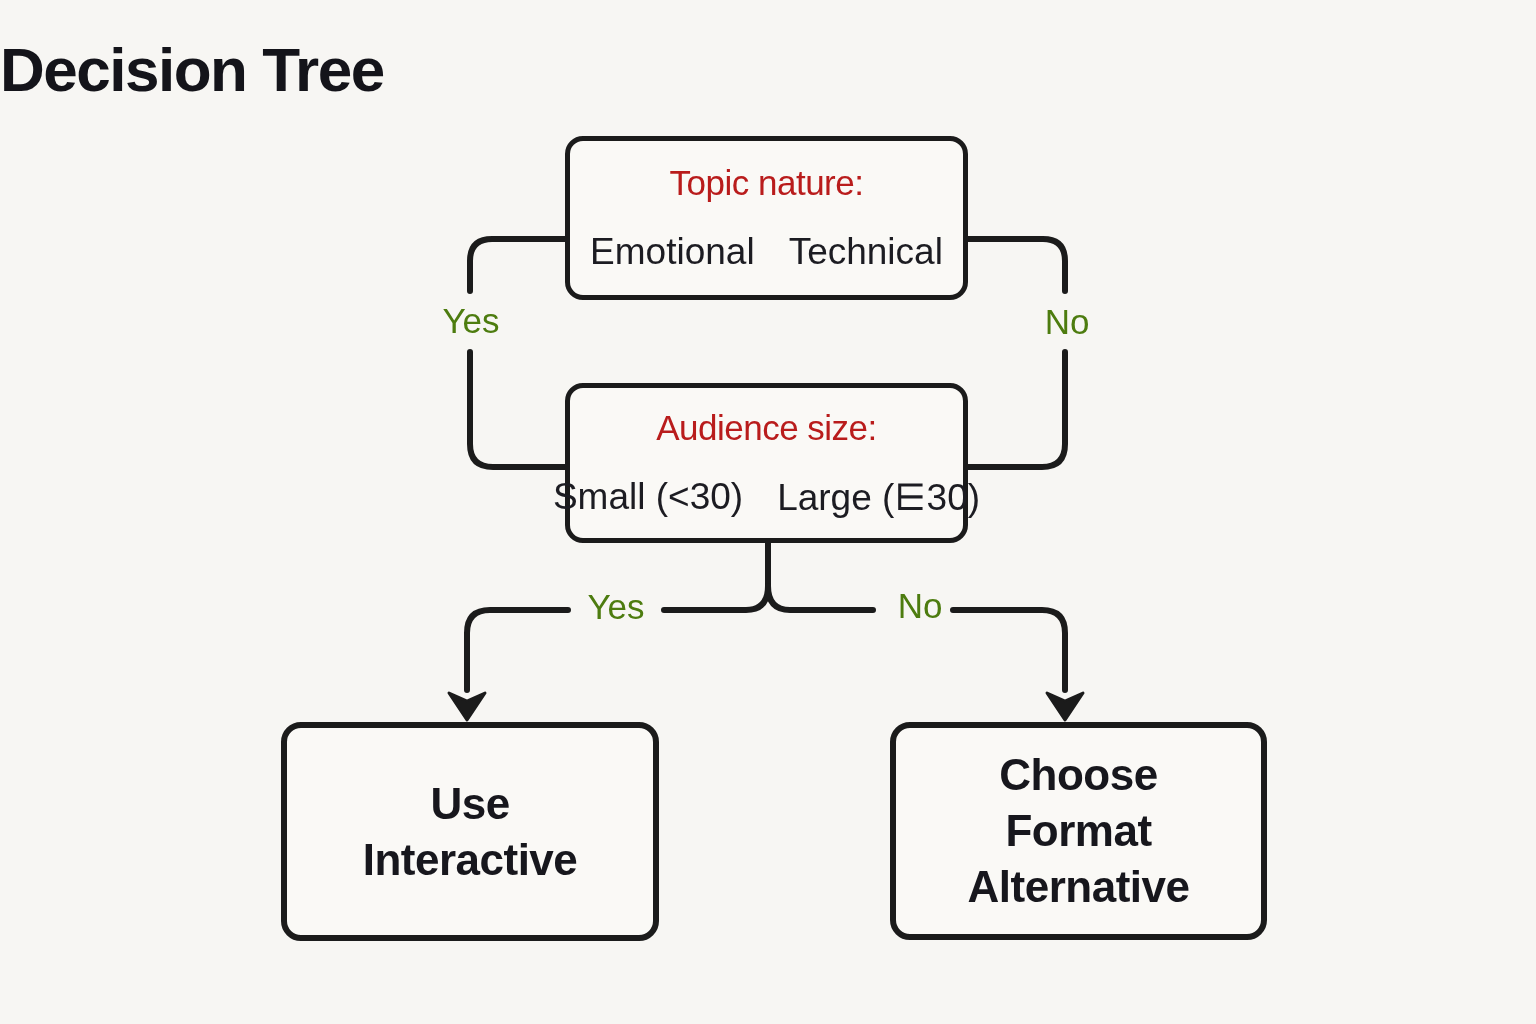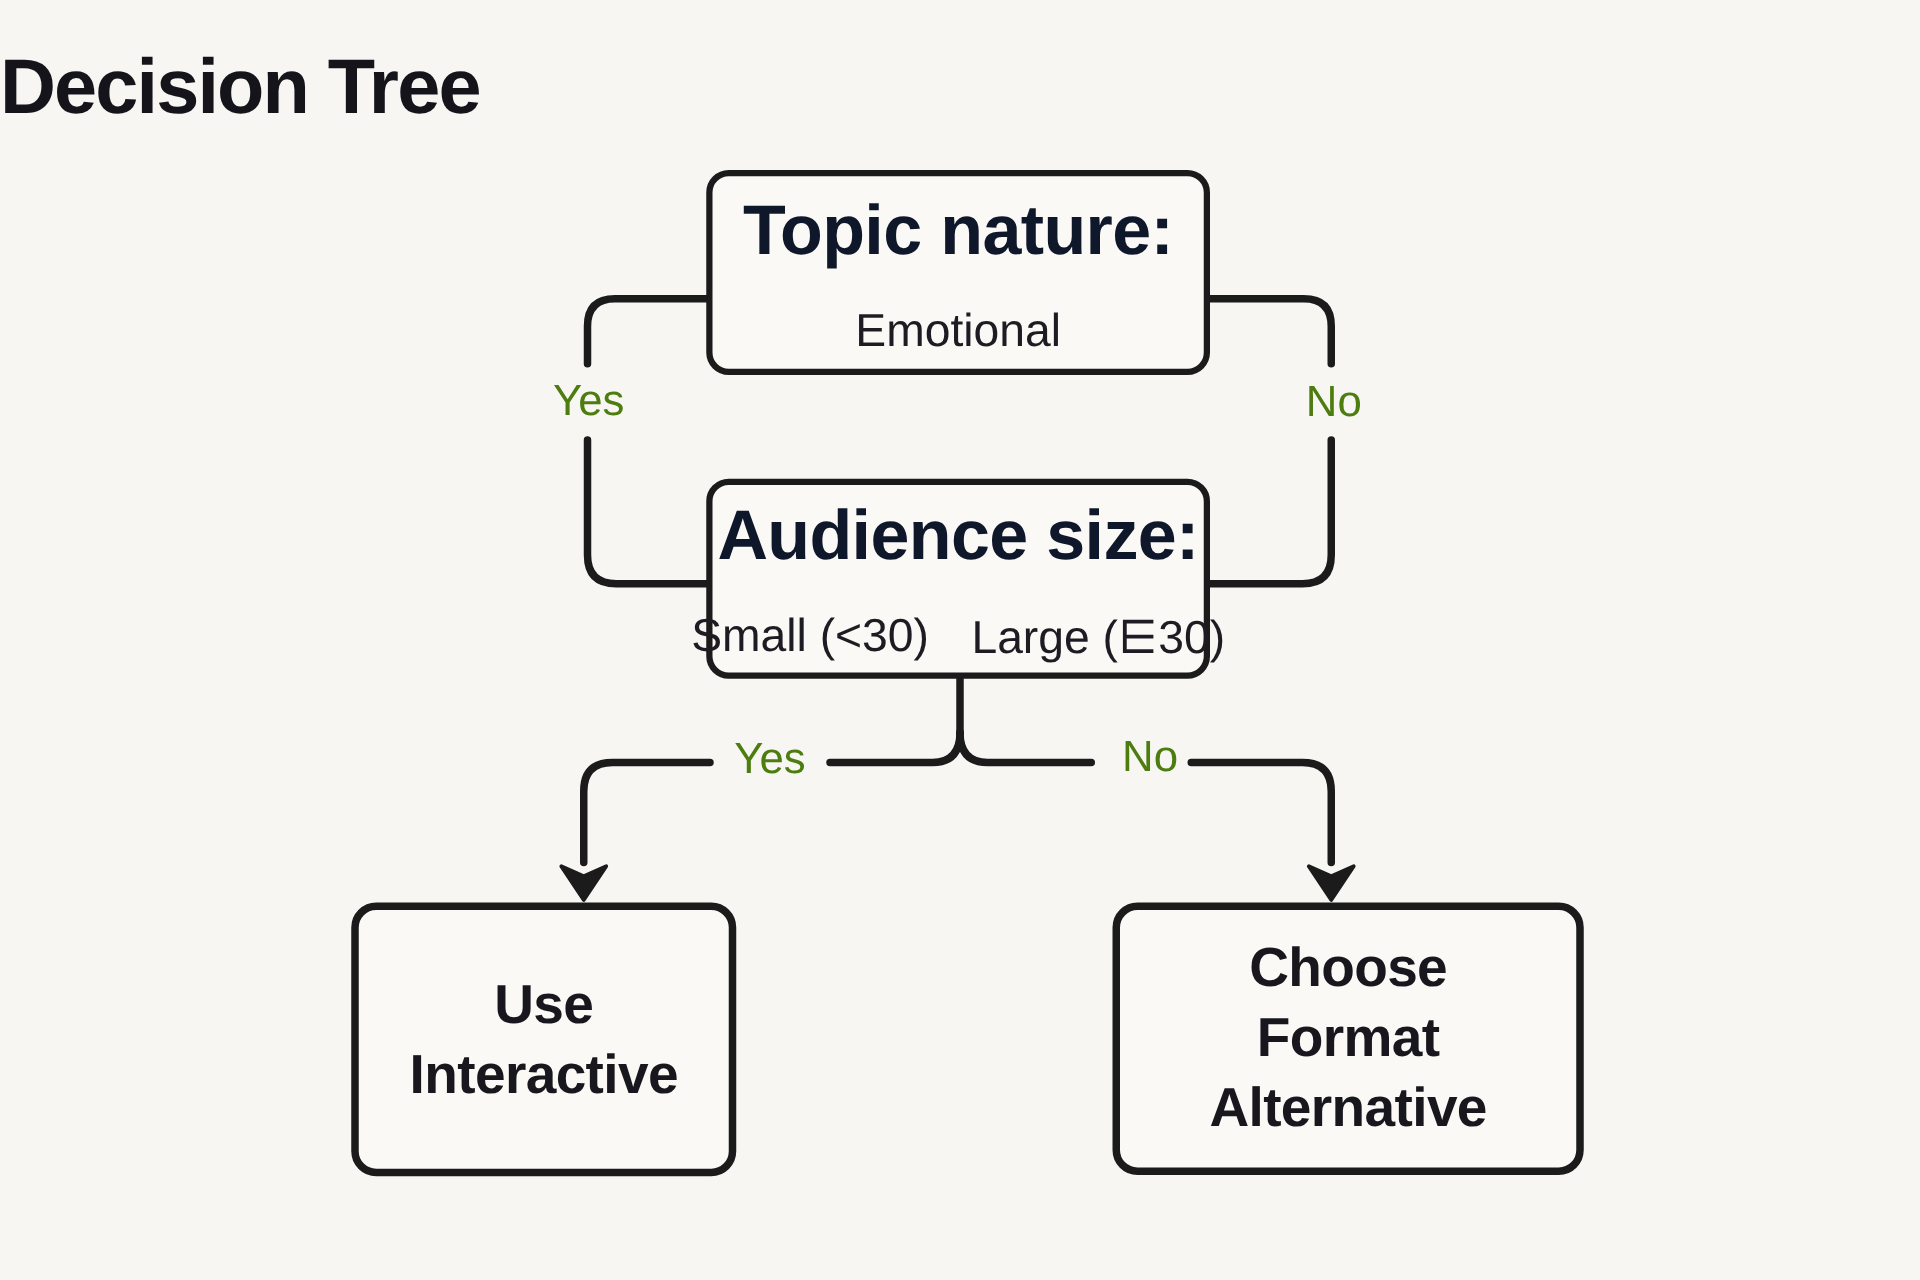--- a/index.html
+++ b/index.html
@@ -48,24 +48,24 @@
     background: #faf9f6;
     display: flex;
     flex-direction: column;
     align-items: center;
     justify-content: center;
     gap: 28px;
   }
   .node-box1 { left: 565px; top: 136px; width: 403px; height: 164px; }
   .node-box2 { left: 565px; top: 383px; width: 403px; height: 160px; text-align: right; }
   .node-heading {
-    font-size: 56px;
-    font-weight: 700;
+    font-size: 35px;
+    font-weight: 400;
     letter-spacing: -0.5px;
-    color: #0f172a;
+    color: #b91c1c;
   }
   .node-options {
     display: flex;
     gap: 34px;
     font-size: 37px;
     font-weight: 400;
     color: #1c1c22;
     white-space: nowrap;
   }
   .opt-bold { font-weight: 400; }
@@ -88,21 +88,21 @@
     flex-direction: column;
     align-items: center;
     justify-content: center;
     text-align: center;
     font-size: 44px;
     font-weight: 700;
     line-height: 56px;
     letter-spacing: -0.5px;
     color: #17171d;
   }
-  .leaf-left  { left: 281px; top: 722px; width: 308px; height: 219px; }
+  .leaf-left  { left: 281px; top: 722px; width: 378px; height: 219px; }
   .leaf-right { left: 890px; top: 722px; width: 377px; height: 218px; }
   .leaf span { display: block; }
 </style>
 </head>
 <body>
 
 <div class="canvas">
 
   <svg class="connectors" viewBox="0 0 1536 1024">
 
@@ -123,20 +123,21 @@
     <path class="arrowhead" d="M 467 720 L 449 693 L 467 701 L 485 693 Z"></path>
     <path class="arrowhead" d="M 1065 720 L 1047 693 L 1065 701 L 1083 693 Z"></path>
   </svg>
 
   <h1 class="title">Decision Tree</h1>
 
   <div class="node node-box1">
     <div class="node-heading">Topic nature:</div>
     <div class="node-options">
       <span>Emotional</span>
+      <span>Technical</span>
     </div>
   </div>
 
   <div class="node node-box2">
     <div class="node-heading">Audience size:</div>
     <div class="node-options">
       <span><span>Small (&lt;</span><span class="opt-bold">30</span><span>)</span></span>
       <span>Large (⋿30)</span>
     </div>
   </div>

